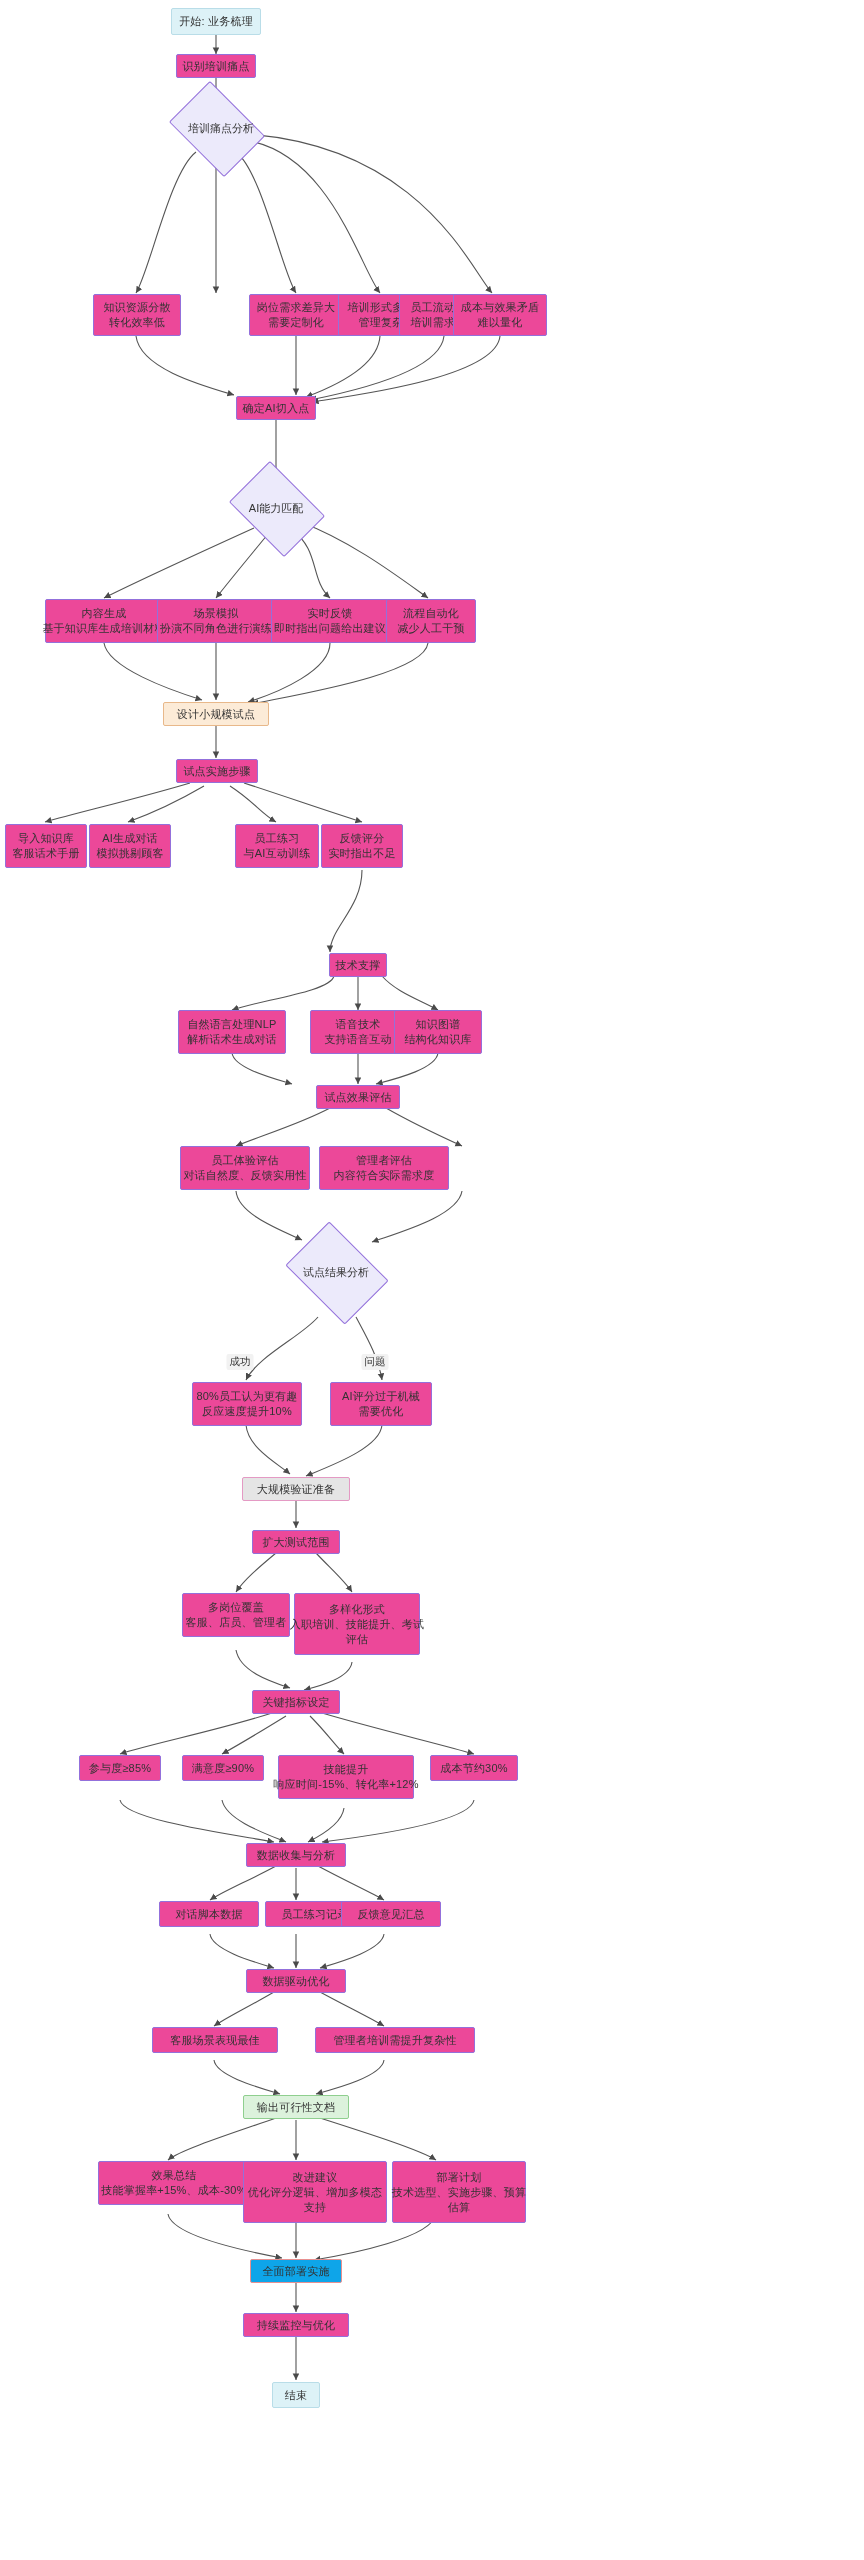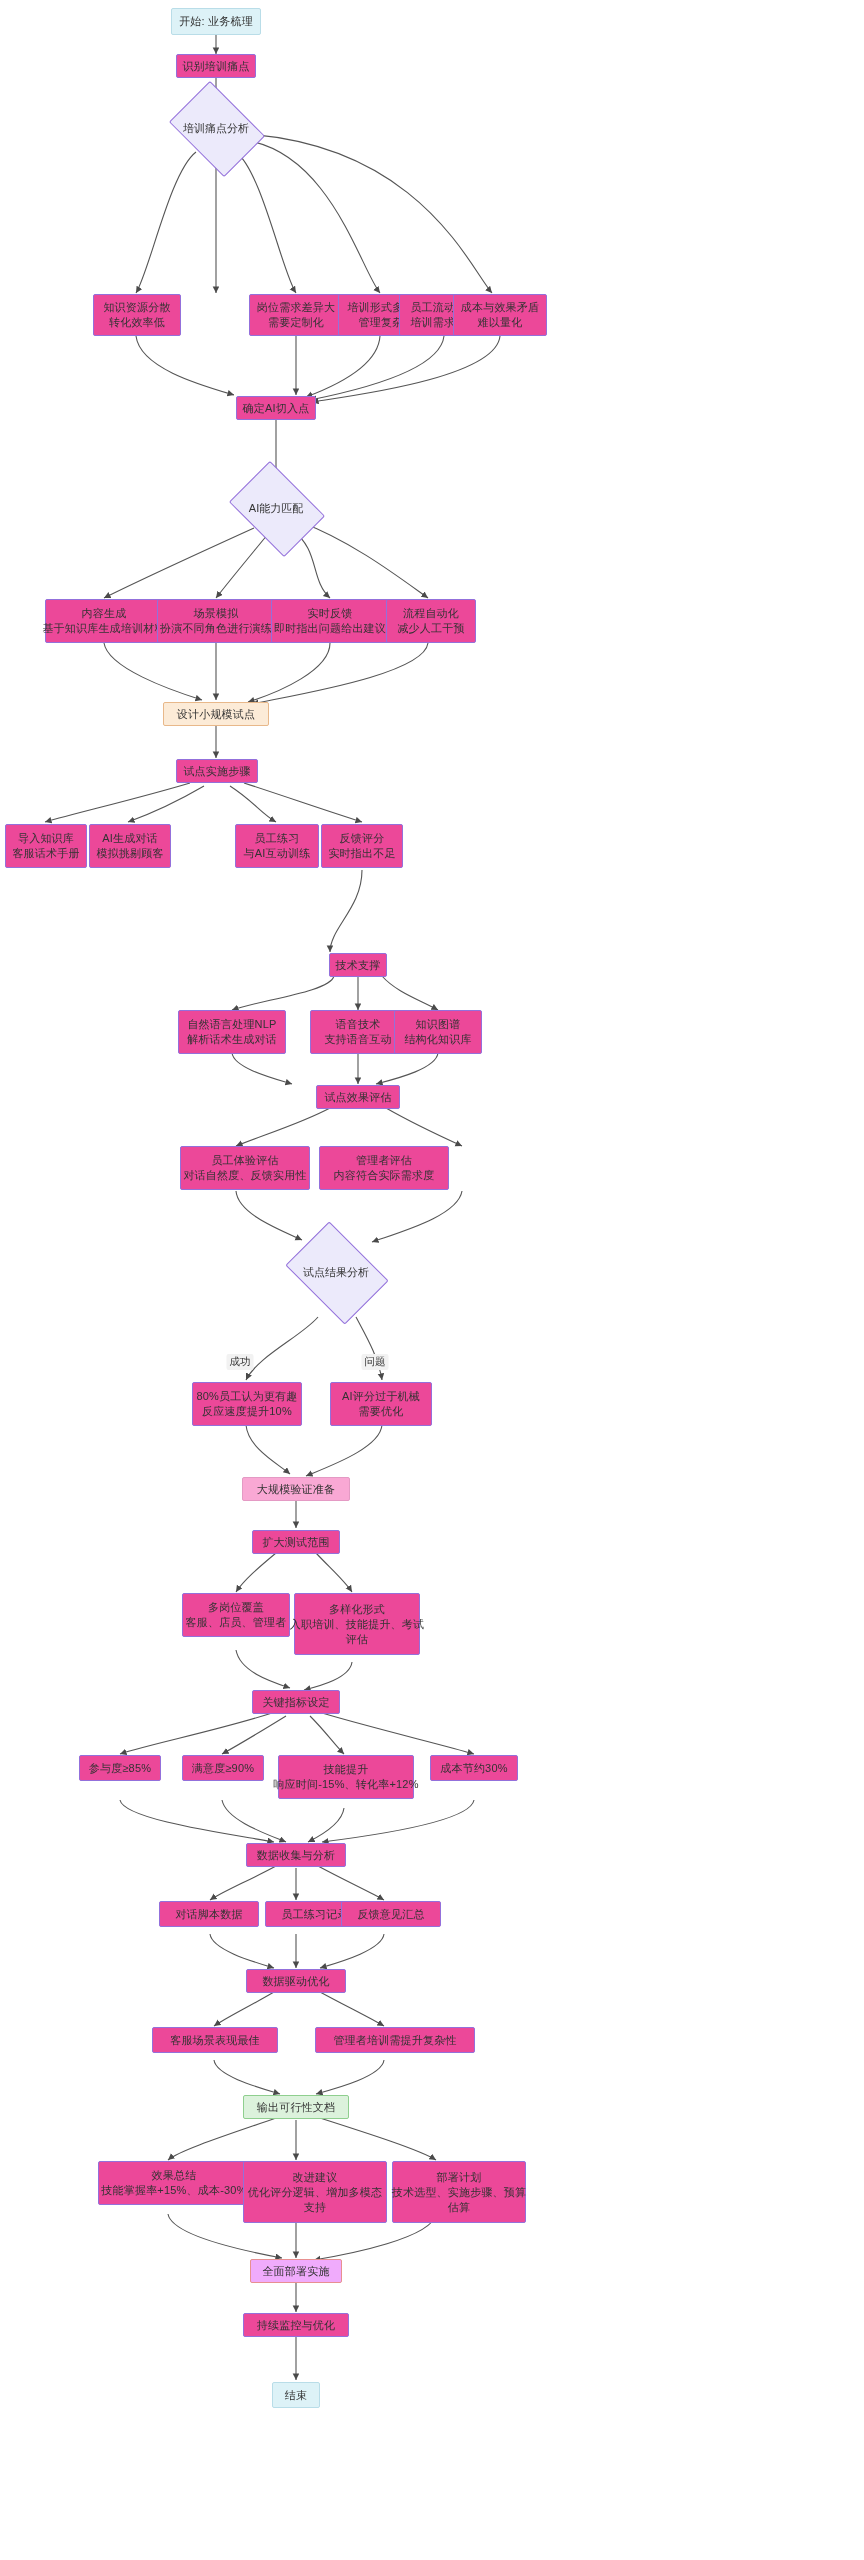--- a/index.html
+++ b/index.html
@@ -29,23 +29,23 @@
     background:#ec4899;
     border-radius:2px;
     padding:5px 8px;
     white-space:nowrap;
   }
   .node .l2{display:block;}
 
   .node.start{background:#DDF2F7;border-color:#b9dde8;}
   .node.endn{background:#DDF2F7;border-color:#b9dde8;}
   .node.pilot{background:#FCEBD7;border-color:#E8B88A;}
-  .node.pink{background:#f9a8d4;border-color:#E49AC4;}
+  .node.pink{background:#e5e5e5;border-color:#E49AC4;}
   .node.green{background:#DCF2DC;border-color:#8FCF8F;}
-  .node.red{background:#f0abfc;border-color:#E89090;}
+  .node.red{background:#0ea5e9;border-color:#E89090;}
 
   .diamond{
     position:absolute;
     box-sizing:border-box;
     display:flex;align-items:center;justify-content:center;
     color:#333;font-size:11px;white-space:nowrap;
   }
   .diamond .dshape{
     position:absolute;left:0;top:0;width:100%;height:100%;
     background:#ECEAFB;border:1px solid #9370DB;
@@ -182,21 +182,21 @@
   </svg>
 
   <div class="node start" style="left:171px;top:8px;width:90px;height:27px;">
     <span>开始: 业务梳理</span>
   </div>
 
   <div class="node" style="left:176px;top:54px;width:80px;height:24px;">
     <span>识别培训痛点</span>
   </div>
 
-  <div class="diamond" style="left:178px;top:100px;width:76px;height:56px;">
+  <div class="diamond" style="left:178px;top:100px;width:76px;height:56px;justify-content:flex-end;">
     <div class="dshape"></div>
     <span class="dtext">培训痛点分析</span>
   </div>
 
   <div class="node" style="left:93px;top:294px;width:88px;height:42px;">
     <span>知识资源分散</span>
     <span class="l2">转化效率低</span>
   </div>
   <div class="node" style="left:249px;top:294px;width:94px;height:42px;">
     <span>岗位需求差异大</span>

